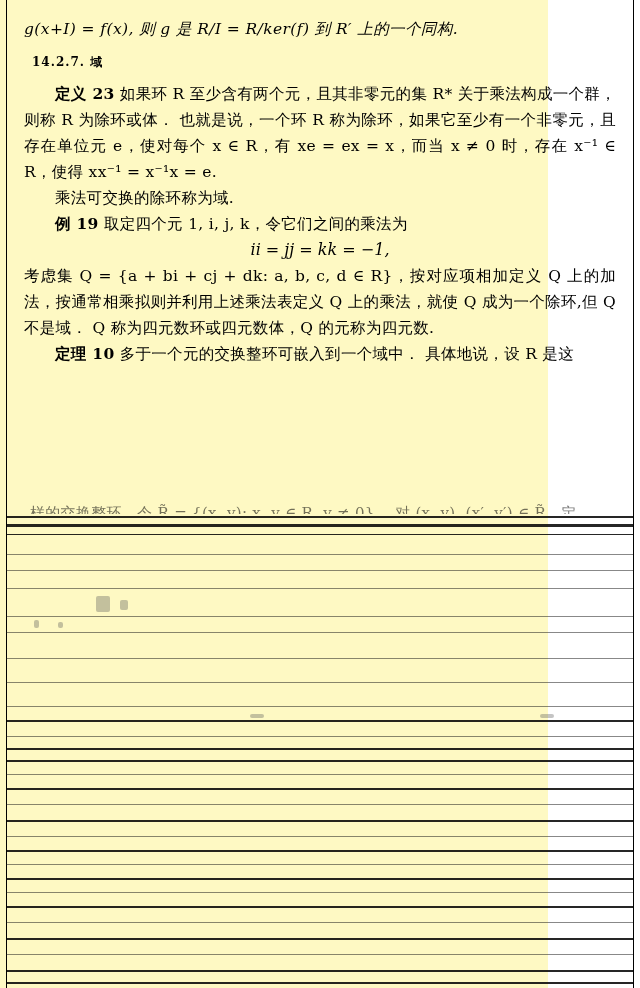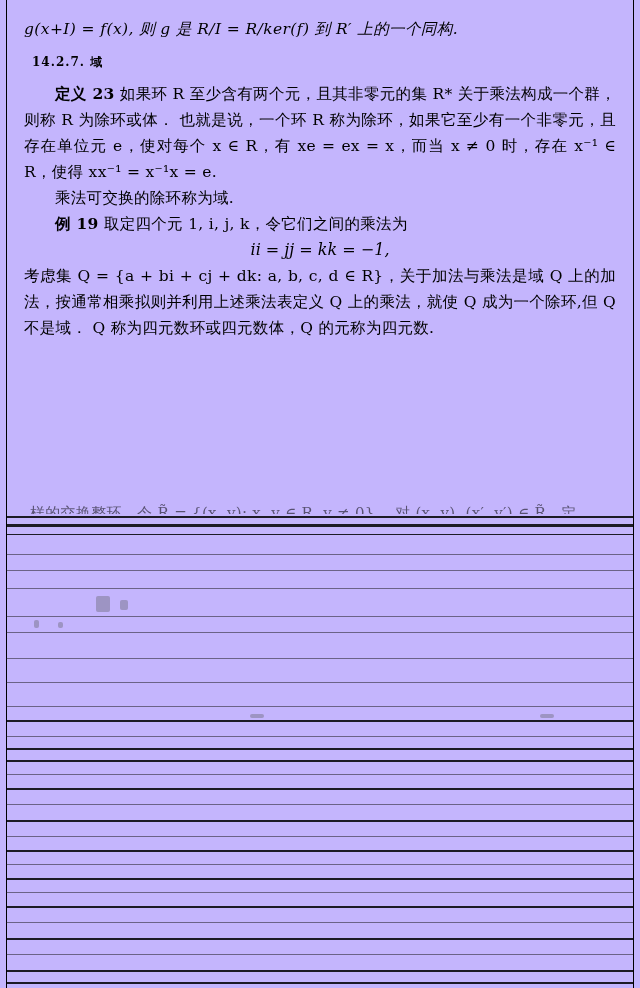--- a/index.html
+++ b/index.html
@@ -12,23 +12,23 @@
     height: 988px;
     position: relative;
     overflow: hidden;
     font-family: "DejaVu Serif", serif;
     color: #000000;
   }
 
   .page {
     position: absolute;
     left: 0; top: 0;
-    width: 640px;
+    width: 548px;
     height: 988px;
-    background: #c4b5fd;
+    background: #fef9c3;
     text-decoration: underline;
   }
 
   
   .edge-rule {
     position: absolute;
     top: 0;
     width: 1px;
     height: 988px;
     background: #000;
@@ -152,22 +152,27 @@
 
 
 
     <p class="para indent">
       <span class="bold">例 19</span>
       <span>取定四个元 1, i, j, k，令它们之间的乘法为</span>
     </p>
 
     <div class="centered">ii = jj = kk = −1,</div>
 
-    <p class="para">考虑集 Q = {a + bi + cj + dk: a, b, c, d ∈ R}，关于加法与乘法是域 Q 上的加法，按通常相乘拟则并利用上述乘法表定义 Q 上的乘法，就使 Q 成为一个除环,但 Q 不是域． Q 称为四元数环或四元数体，Q 的元称为四元数.</p>
-
+    <p class="para">考虑集 Q = {a + bi + cj + dk: a, b, c, d ∈ R}，按对应项相加定义 Q 上的加法，按通常相乘拟则并利用上述乘法表定义 Q 上的乘法，就使 Q 成为一个除环,但 Q 不是域． Q 称为四元数环或四元数体，Q 的元称为四元数.</p>
+
+    <p class="para indent">
+      
+      <span class="bold">定理 10</span>
+      <span>多于一个元的交换整环可嵌入到一个域中． 具体地说，设 R 是这</span>
+    </p>
 
   </div>
 
   <div class="degraded">
 
     <div class="ghost-text">样的交换整环，令 R̃ = {(x, y): x, y ∈ R, y ≠ 0}． 对 (x, y), (x′, y′) ∈ R̃，定</div>
 
     <div class="streak" style="left:6px; top:24px; width:627px; height:2px;"></div>
     <div class="streak" style="left:6px; top:32px; width:627px; height:3px;"></div>
     <div class="streak" style="left:6px; top:42px; width:627px; height:1px;"></div>

